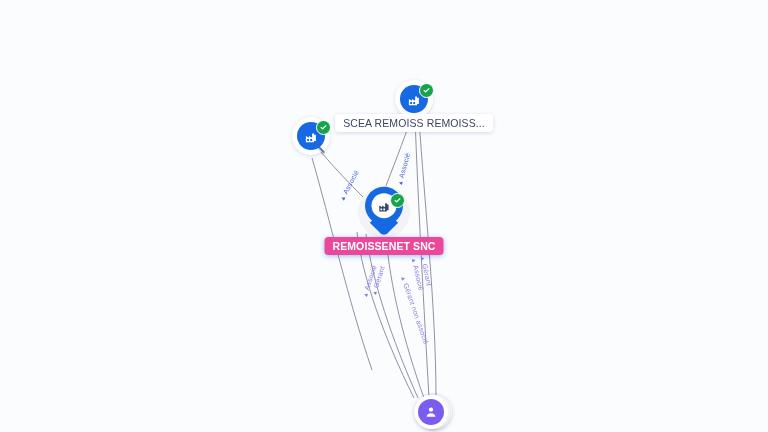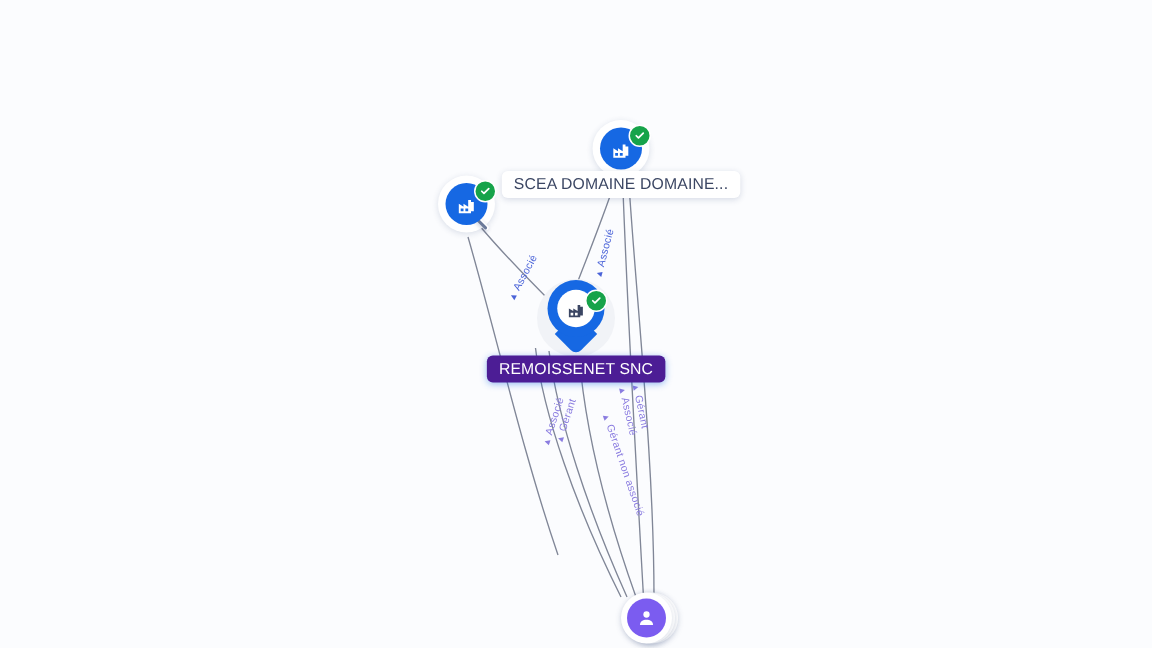--- a/index.html
+++ b/index.html
@@ -154,23 +154,24 @@
     white-space: nowrap;
     padding: 3px 8px 3px 8px;
     border-radius: 4px;
     background: #ffffff;
     color: #3b4663;
     font-size: 10.5px;
     letter-spacing: 0.1px;
     box-shadow: 0 1px 4px rgba(40,60,110,0.18);
   }
   .chip.selected {
-    background: #4c1d95;
+    background: #ec4899;
     color: #ffffff;
     box-shadow: 0 1px 5px rgba(22,104,227,0.45);
+    font-weight: bold;
   }
 
   
   .edge-label {
     position: absolute;
     white-space: nowrap;
     font-size: 7px;
     letter-spacing: 0.2px;
     transform-origin: 0 50%;
     pointer-events: none;
@@ -243,21 +244,21 @@
       <svg width="15" height="15" viewBox="0 0 24 24" fill="#ffffff" aria-hidden="true">
         <path d="M3 21V11l5 3V11l5 3V7h3v14H3zm2-2h3v-3H5v3zm5 0h3v-3h-3v3zm6 0h3V9h-3v10z"></path>
       </svg>
     </div>
     <div class="badge-check" style="left:50%; top:50%; transform: translate(5px,-16px);">
       <svg width="7" height="7" viewBox="0 0 24 24" fill="none" stroke="#ffffff" stroke-width="4" stroke-linecap="round" stroke-linejoin="round">
           <path d="M4 12l5 5L20 6"></path>
         </svg>
     </div>
   </div>
-  <div class="chip" style="left:414px; top:114px;">SCEA DOMAINE DOMAINE...</div>
+  <div class="chip" style="left:414px; top:114px;">SCEA REMOISS REMOISS...</div>
 
   <div class="node" style="left:311px; top:136px;">
     <div class="halo halo-36"></div>
     <div class="mag-handle"></div>
     <div class="icon-circle" style="transform: translate(-50%,-50%); position:absolute; left:50%; top:50%;">
       <svg width="15" height="15" viewBox="0 0 24 24" fill="#ffffff" aria-hidden="true">
         <path d="M3 21V11l5 3V11l5 3V7h3v14H3zm2-2h3v-3H5v3zm5 0h3v-3h-3v3zm6 0h3V9h-3v10z"></path>
       </svg>
     </div>
     <div class="badge-check" style="left:50%; top:50%; transform: translate(5px,-16px);">

